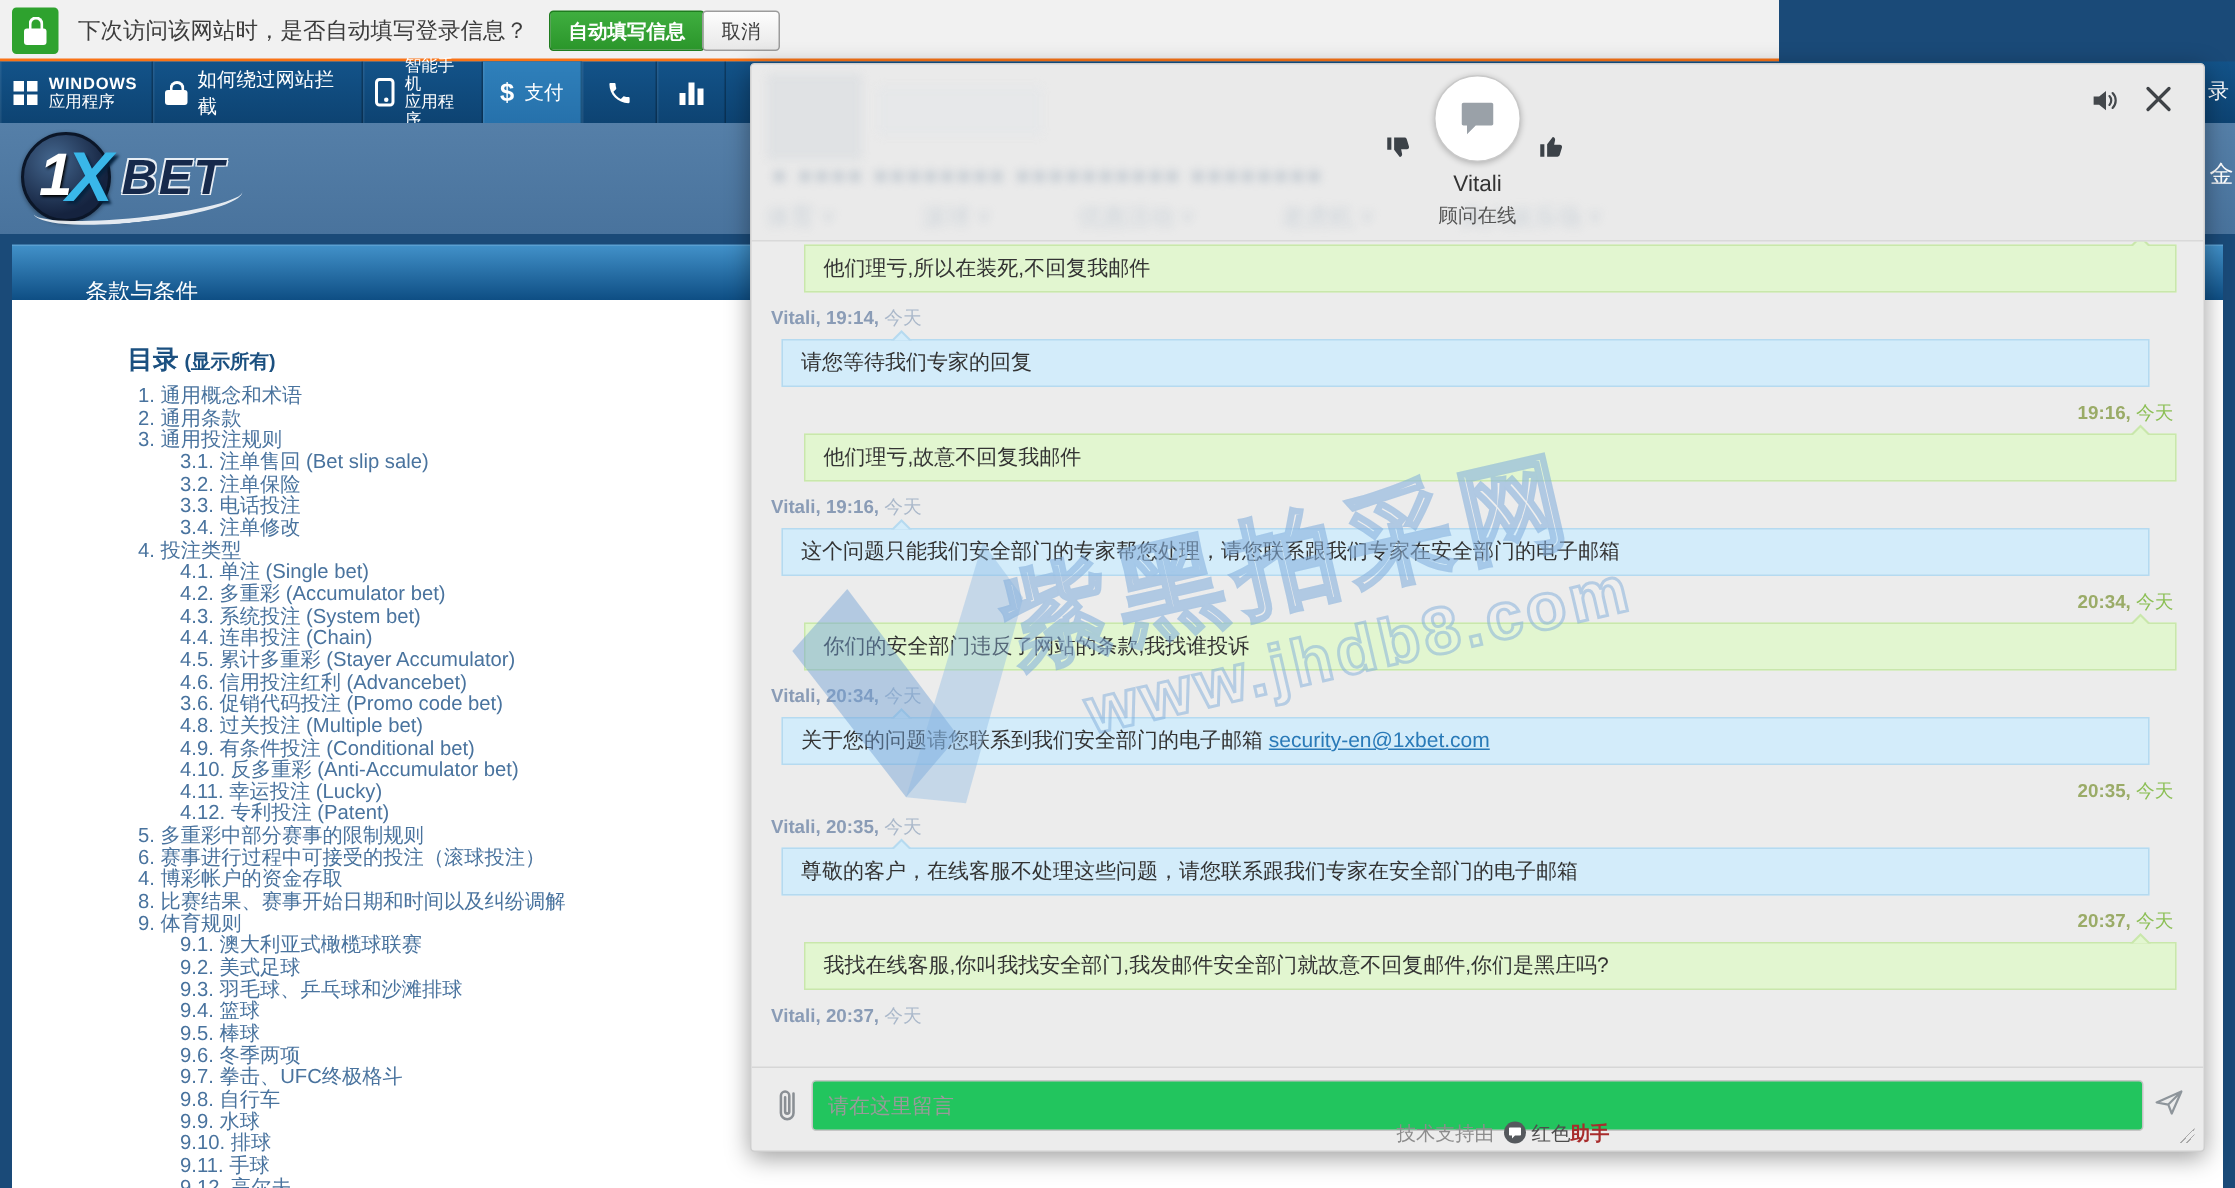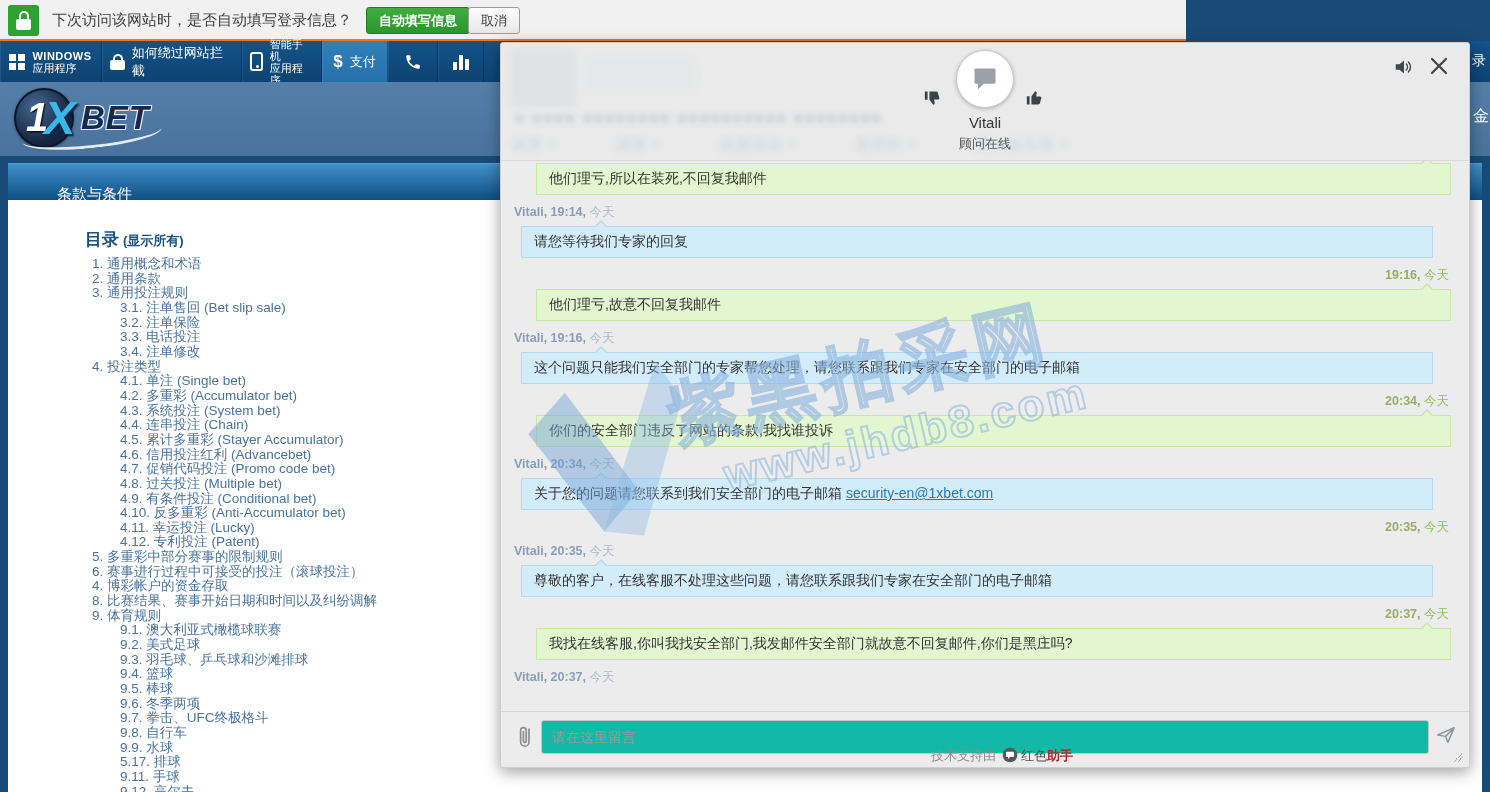--- a/index.html
+++ b/index.html
@@ -101,21 +101,21 @@
   .thumb.up { left:50%; margin-left:40px; }
   .agent-name { position:absolute; left:0; width:100%; top:71px; font-size:15px; color:#333; }
   .agent-status { position:absolute; left:0; width:100%; top:92px; font-size:13px; color:#555; }
   .hdr-btn { position:absolute; top:13px; width:24px; height:24px; cursor:pointer; z-index:12; }
   .hdr-btn.sound { right:52px; }
   .hdr-btn.close { right:16px; }
 
   
   .chat-inputbar { position:absolute; left:0; top:668px; width:100%; height:58px; border-top:1px solid #d6d6d6; }
   .clip { position:absolute; left:14px; top:12px; cursor:pointer; }
-  .chat-input { position:absolute; left:40px; top:8px; width:888px; height:29px; background:#14b8a6; border:1px solid #c6c6c6; border-radius:3px; padding:16px 10px; font-size:14px; color:#333; font-family:"Liberation Sans","DejaVu Sans",sans-serif; }
+  .chat-input { position:absolute; left:40px; top:8px; width:888px; height:29px; background:#22c55e; border:1px solid #c6c6c6; border-radius:3px; padding:16px 10px; font-size:14px; color:#333; font-family:"Liberation Sans","DejaVu Sans",sans-serif; }
   .chat-input::placeholder { color:#9a9a9a; }
   .send { position:absolute; right:12px; top:12px; cursor:pointer; }
   .chat-footer { position:absolute; left:0; top:704px; width:100%; text-align:center; font-size:13px; color:#8d8d8d;padding-left:34px; }
   .chat-footer .brandicon { display:inline-block; vertical-align:-3px; margin:0 3px 0 6px; }
   .chat-footer .b1 { color:#4d4d4d; }
   .chat-footer .b2 { color:#a82c2c; font-weight:bold; }
   .resize-handle { position:absolute; right:6px; bottom:5px; width:10px; height:10px; cursor:nwse-resize;
     background:linear-gradient(135deg, transparent 0 50%, #aaa 50% 55%, transparent 55% 70%, #aaa 70% 75%, transparent 75%); }
 </style>
 </head>
@@ -206,41 +206,41 @@
         <div class="toc-item lvl2">3.2. 注单保险</div>
         <div class="toc-item lvl2">3.3. 电话投注</div>
         <div class="toc-item lvl2">3.4. 注单修改</div>
         <div class="toc-item lvl1">4. 投注类型</div>
         <div class="toc-item lvl2">4.1. 单注 (Single bet)</div>
         <div class="toc-item lvl2">4.2. 多重彩 (Accumulator bet)</div>
         <div class="toc-item lvl2">4.3. 系统投注 (System bet)</div>
         <div class="toc-item lvl2">4.4. 连串投注 (Chain)</div>
         <div class="toc-item lvl2">4.5. 累计多重彩 (Stayer Accumulator)</div>
         <div class="toc-item lvl2">4.6. 信用投注红利 (Advancebet)</div>
-        <div class="toc-item lvl2">4.7. 促销代码投注 (Promo code bet)</div>
+        <div class="toc-item lvl2">3.6. 促销代码投注 (Promo code bet)</div>
         <div class="toc-item lvl2">4.8. 过关投注 (Multiple bet)</div>
         <div class="toc-item lvl2">4.9. 有条件投注 (Conditional bet)</div>
         <div class="toc-item lvl2">4.10. 反多重彩 (Anti-Accumulator bet)</div>
         <div class="toc-item lvl2">4.11. 幸运投注 (Lucky)</div>
         <div class="toc-item lvl2">4.12. 专利投注 (Patent)</div>
         <div class="toc-item lvl1">5. 多重彩中部分赛事的限制规则</div>
         <div class="toc-item lvl1">6. 赛事进行过程中可接受的投注（滚球投注）</div>
         <div class="toc-item lvl1">4. 博彩帐户的资金存取</div>
         <div class="toc-item lvl1">8. 比赛结果、赛事开始日期和时间以及纠纷调解</div>
         <div class="toc-item lvl1">9. 体育规则</div>
         <div class="toc-item lvl2">9.1. 澳大利亚式橄榄球联赛</div>
         <div class="toc-item lvl2">9.2. 美式足球</div>
         <div class="toc-item lvl2">9.3. 羽毛球、乒乓球和沙滩排球</div>
         <div class="toc-item lvl2">9.4. 篮球</div>
         <div class="toc-item lvl2">9.5. 棒球</div>
         <div class="toc-item lvl2">9.6. 冬季两项</div>
         <div class="toc-item lvl2">9.7. 拳击、UFC终极格斗</div>
         <div class="toc-item lvl2">9.8. 自行车</div>
         <div class="toc-item lvl2">9.9. 水球</div>
-        <div class="toc-item lvl2">5.17. 排球</div>
+        <div class="toc-item lvl2">9.10. 排球</div>
         <div class="toc-item lvl2">9.11. 手球</div>
         <div class="toc-item lvl2">9.12. 高尔夫</div>
       </div>
   </div>
 
   <div class="chat">
 
     <div class="chat-messages">
         <div class="bubble user first">他们理亏,所以在装死,不回复我邮件</div>
         <div class="msg-label"><span class="sender">Vitali, 19:14, </span><span class="day-l">今天</span></div>

